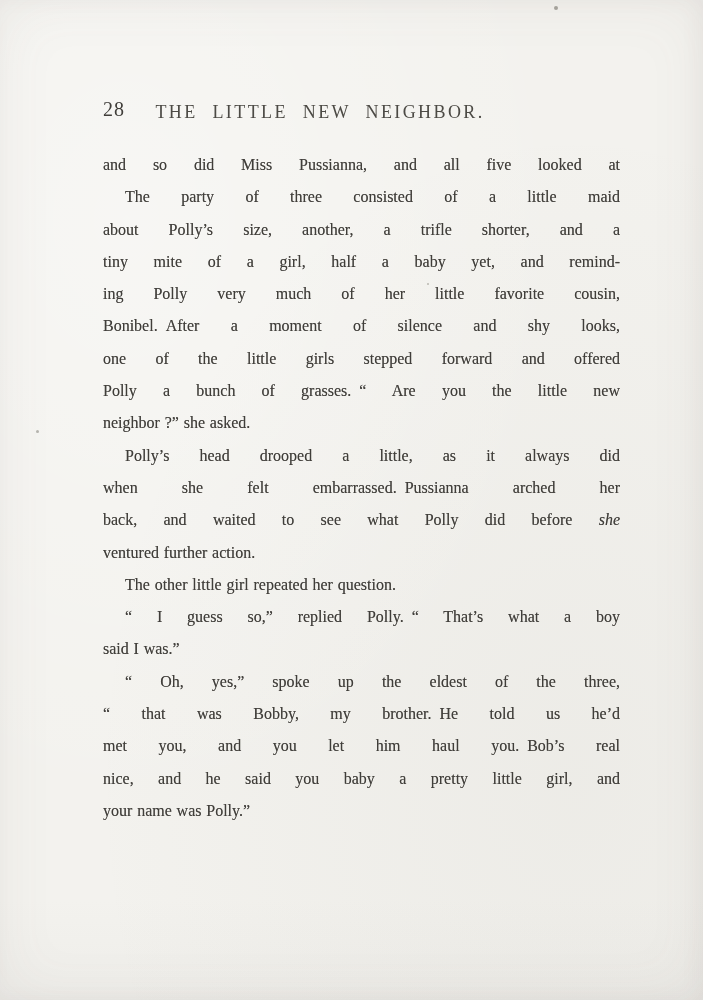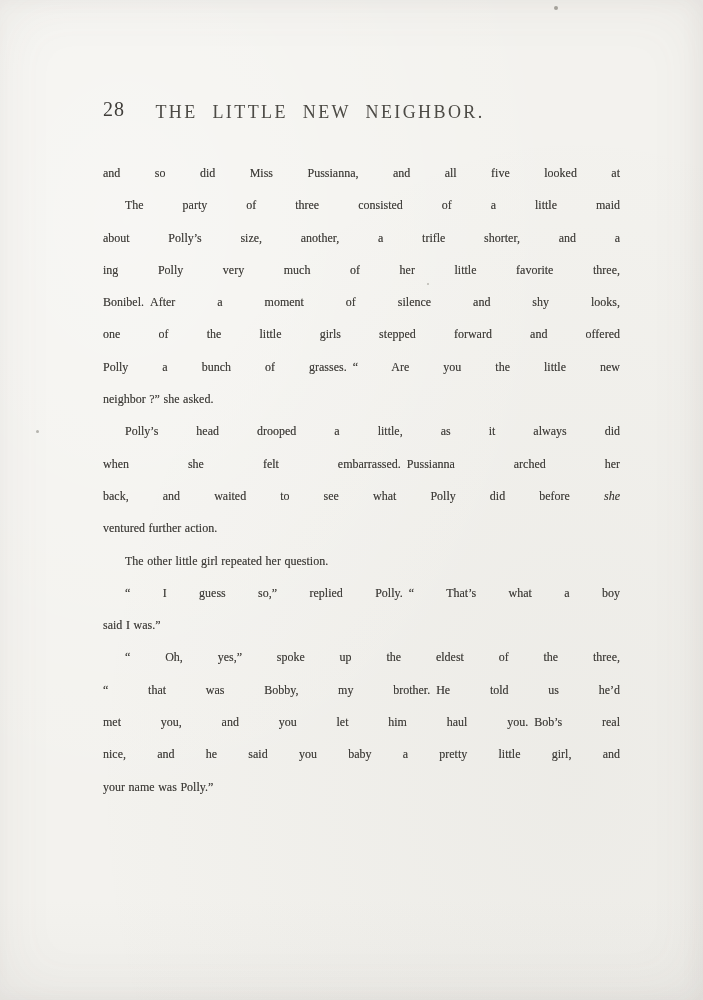--- a/index.html
+++ b/index.html
@@ -26,24 +26,24 @@
     color: var(--ink);
   }
   .running-title {
     position: absolute; left: 320px; top: 102px;
     transform: translateX(-50%);
     white-space: nowrap;
     font-size: 18px; letter-spacing: 2.4px; word-spacing: 8px;
     color: #4c4a45;
   }
   .text-block {
-    position: absolute; left: 103px; top: 157px;
+    position: absolute; left: 103px; top: 149px;
     width: 517px;
     color: var(--ink);
-    font-size: 12px;
+    font-size: 16px;
     line-height: 32.3px;
     word-spacing: 0.05em;
     text-shadow: 0 0 0.5px rgba(62,60,56,0.55);
   }
   .line { text-align: justify; text-align-last: justify; height: 32.3px; overflow: visible; }
   .line.last { text-align: left; text-align-last: left; }
   .line.indent { text-indent: 22px; }
   .it { font-style: italic; }
   .speck { position: absolute; border-radius: 50%; background: #8b8880; }
   .speck-a { left: 554px; top: 6px; width: 4px; height: 4px; opacity: 0.75; }
@@ -56,21 +56,22 @@
 <div class="scan-page">
   <div class="page-header">
     <span class="page-number">28</span>
     <span class="running-title">THE LITTLE NEW NEIGHBOR.</span>
   </div>
 
   <div class="text-block">
       <div class="line"><span>and so did Miss Pussianna, and all five looked at</span></div>
       <div class="line indent"><span>The party of three consisted of a little maid</span></div>
       <div class="line"><span>about Polly’s size, another, a trifle shorter, and a</span></div>
-      <div class="line"><span>ing Polly very much of her little favorite three,</span></div>
+      <div class="line"><span>tiny mite of a girl, half a baby yet, and remind-</span></div>
+      <div class="line"><span>ing Polly very much of her little favorite cousin,</span></div>
       <div class="line"><span>Bonibel. After a moment of silence and shy looks,</span></div>
       <div class="line"><span>one of the little girls stepped forward and offered</span></div>
       <div class="line"><span>Polly a bunch of grasses. “ Are you the little new</span></div>
       <div class="line last"><span>neighbor ?” she asked.</span></div>
       <div class="line indent"><span>Polly’s head drooped a little, as it always did</span></div>
       <div class="line"><span>when she felt embarrassed. Pussianna arched her</span></div>
       <div class="line"><span>back, and waited to see what Polly did before </span><span class="it">she</span></div>
       <div class="line last"><span>ventured further action.</span></div>
       <div class="line indent last"><span>The other little girl repeated her question.</span></div>
       <div class="line indent"><span>“ I guess so,” replied Polly. “ That’s what a boy</span></div>

